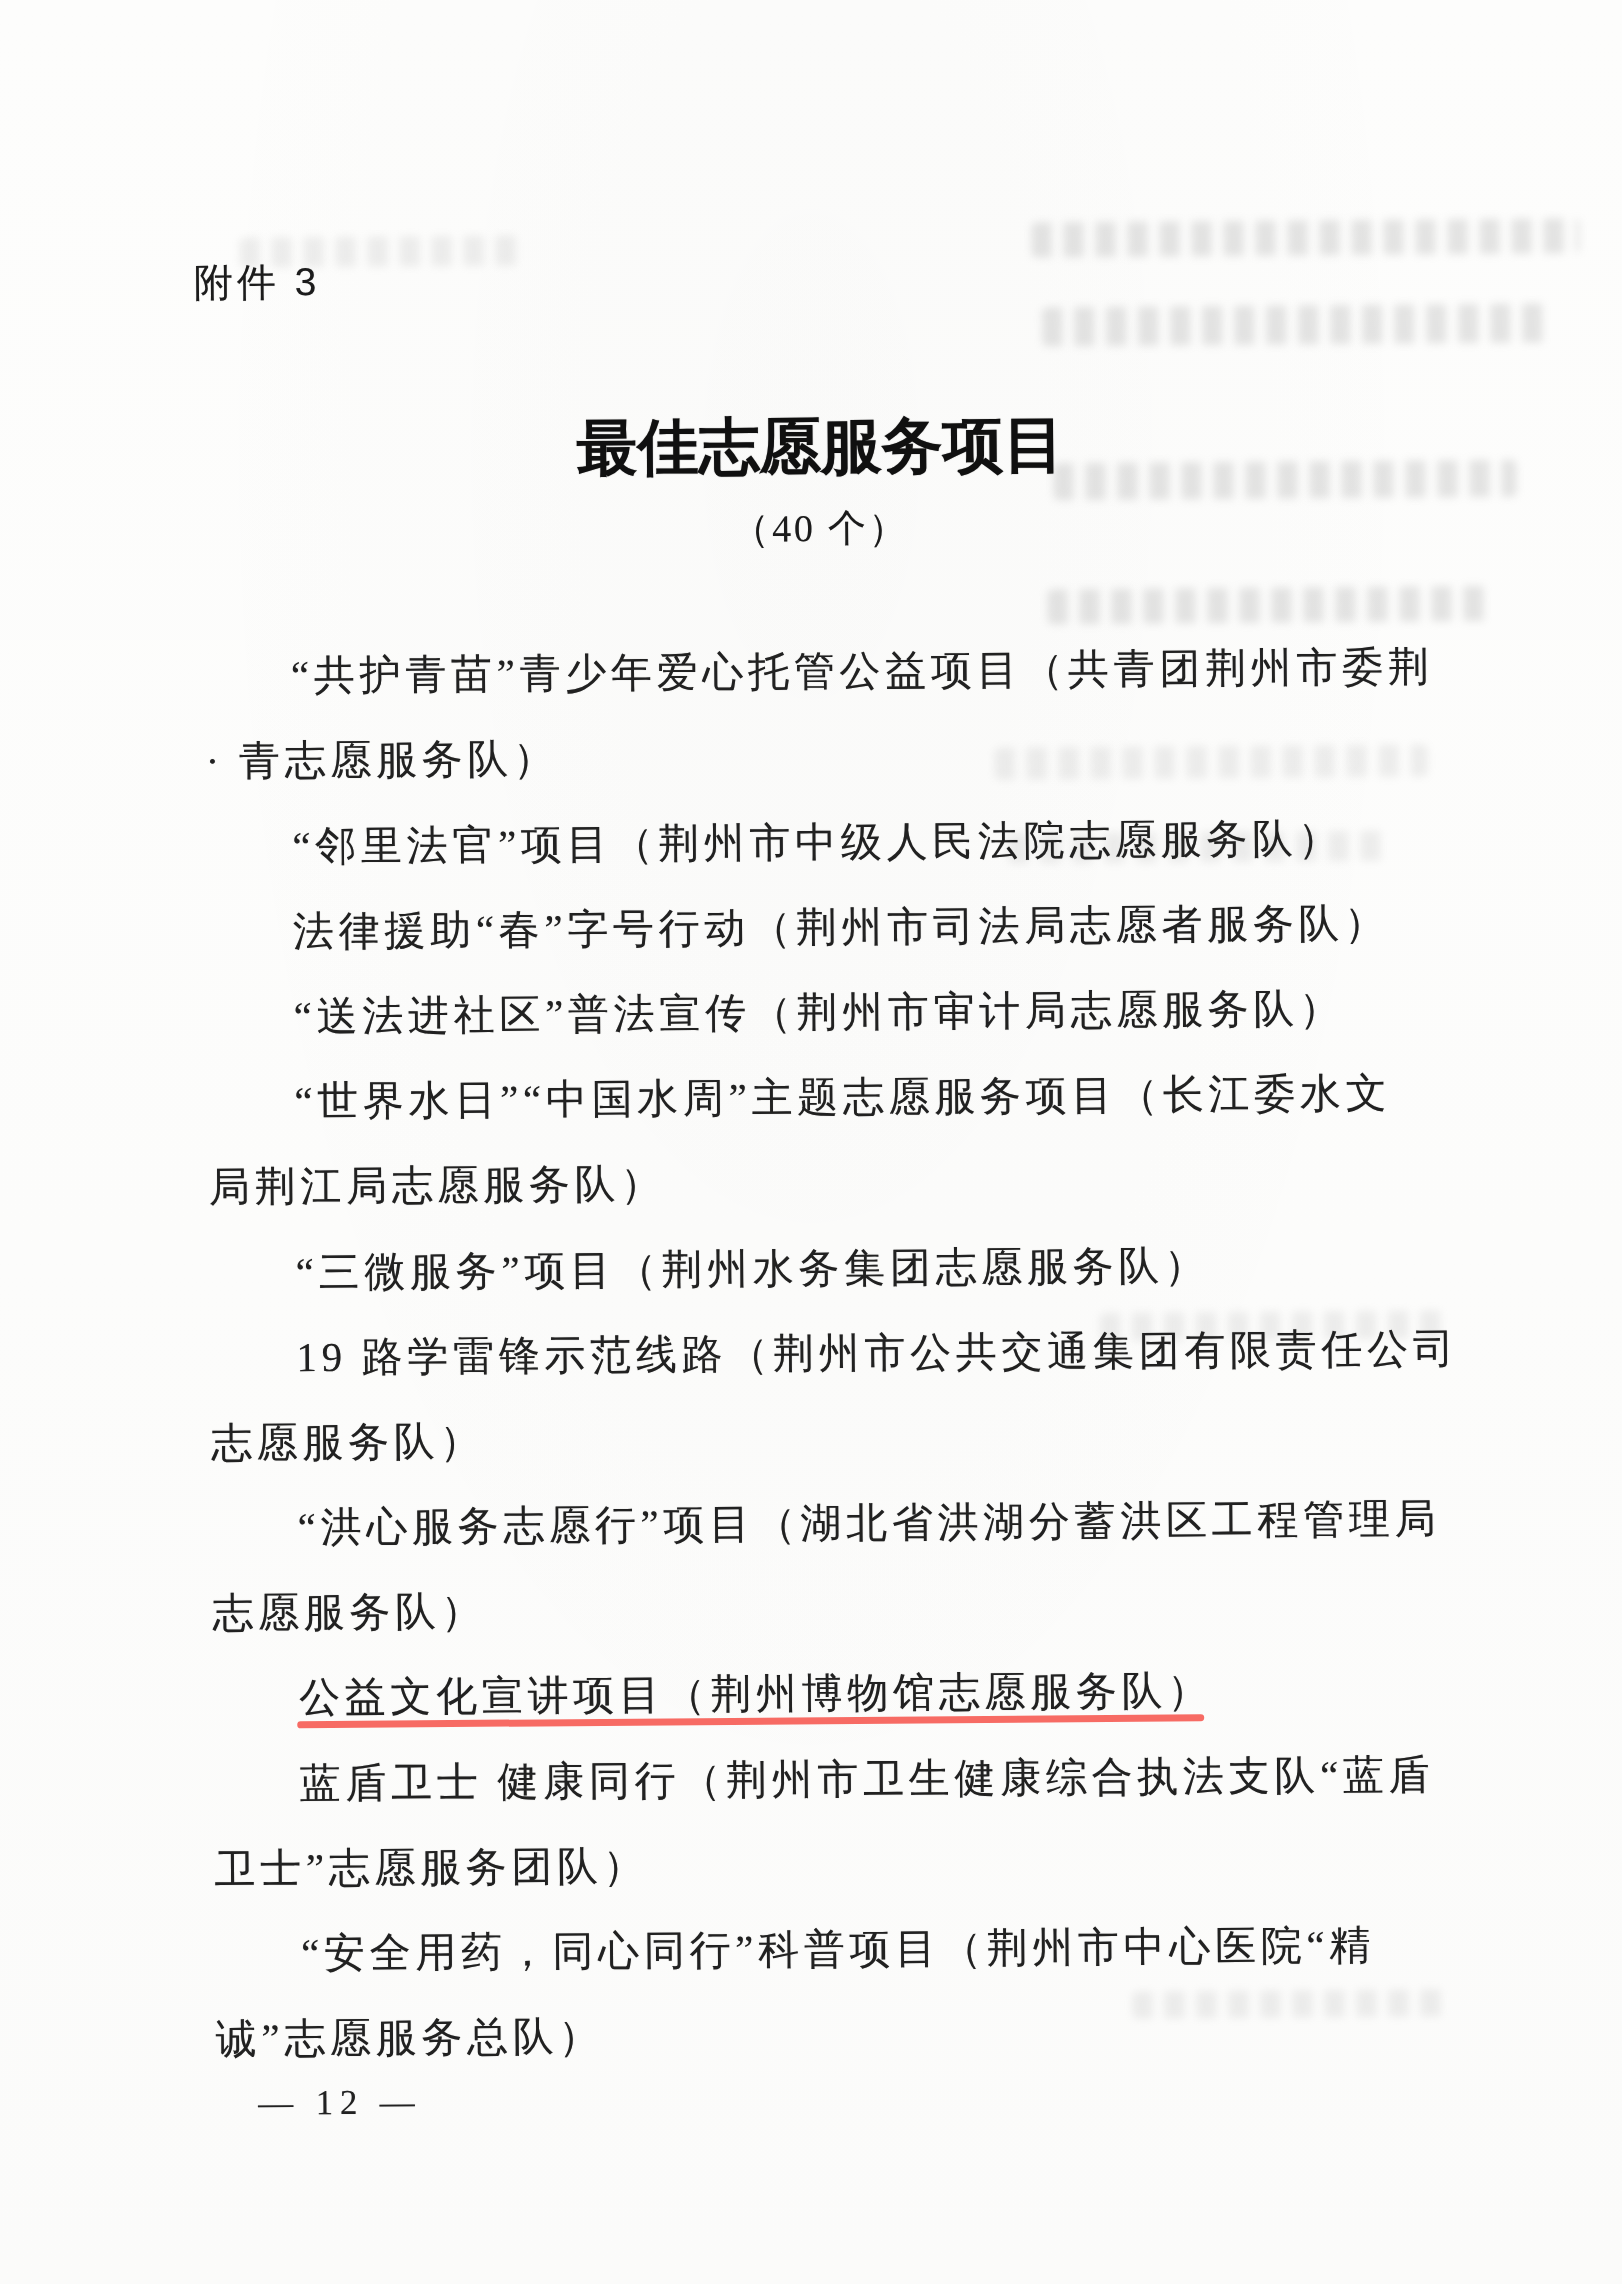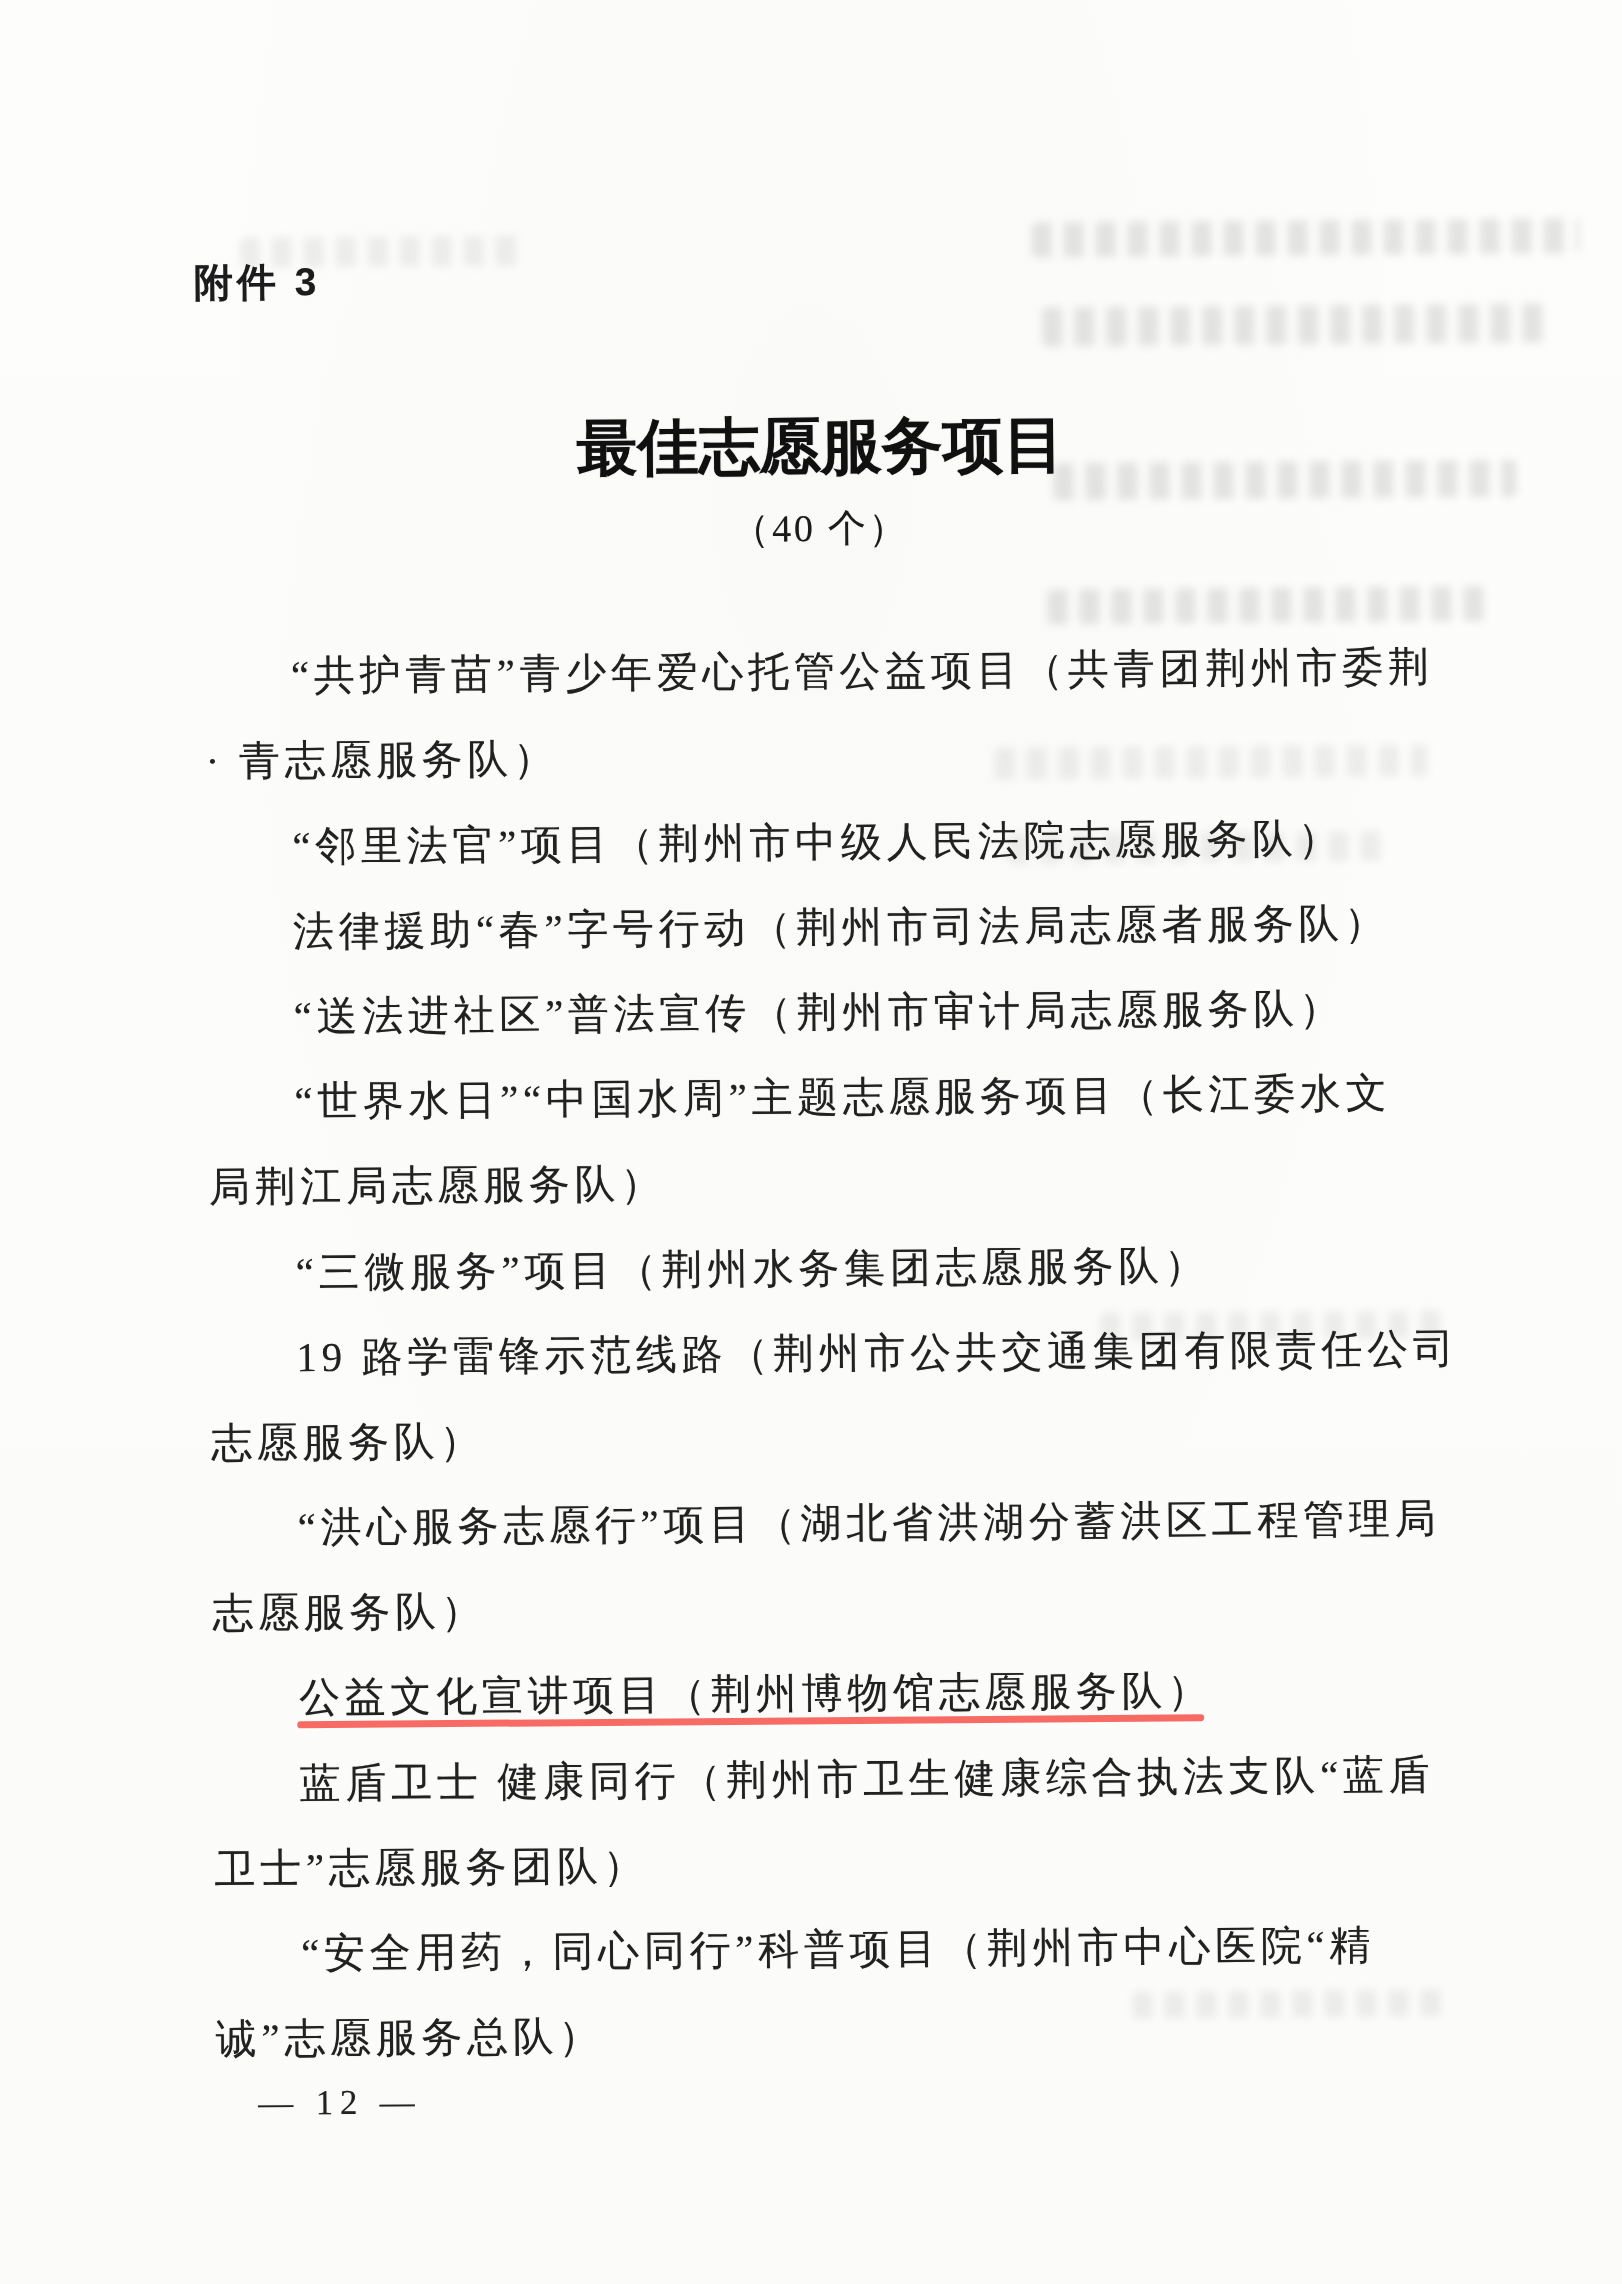--- a/index.html
+++ b/index.html
@@ -22,21 +22,21 @@
     inset: 0;
     transform: rotate(-0.45deg);
     transform-origin: 203px 676px;
   }
   .attachment {
     position: absolute;
     left: 197px;
     top: 256px;
     font-family: "Liberation Sans", "DejaVu Sans", sans-serif;
     font-size: 39px;
-    font-weight: 700;
+    font-weight: 400;
     color: #1c1c1c;
     letter-spacing: 4px;
     white-space: nowrap;
     text-shadow: 0 0 0.7px rgba(20,20,20,0.45);
   }
   .title {
     position: absolute;
     left: 50%;
     top: 411px;
     transform: translateX(calc(-50% + 10.8px));

